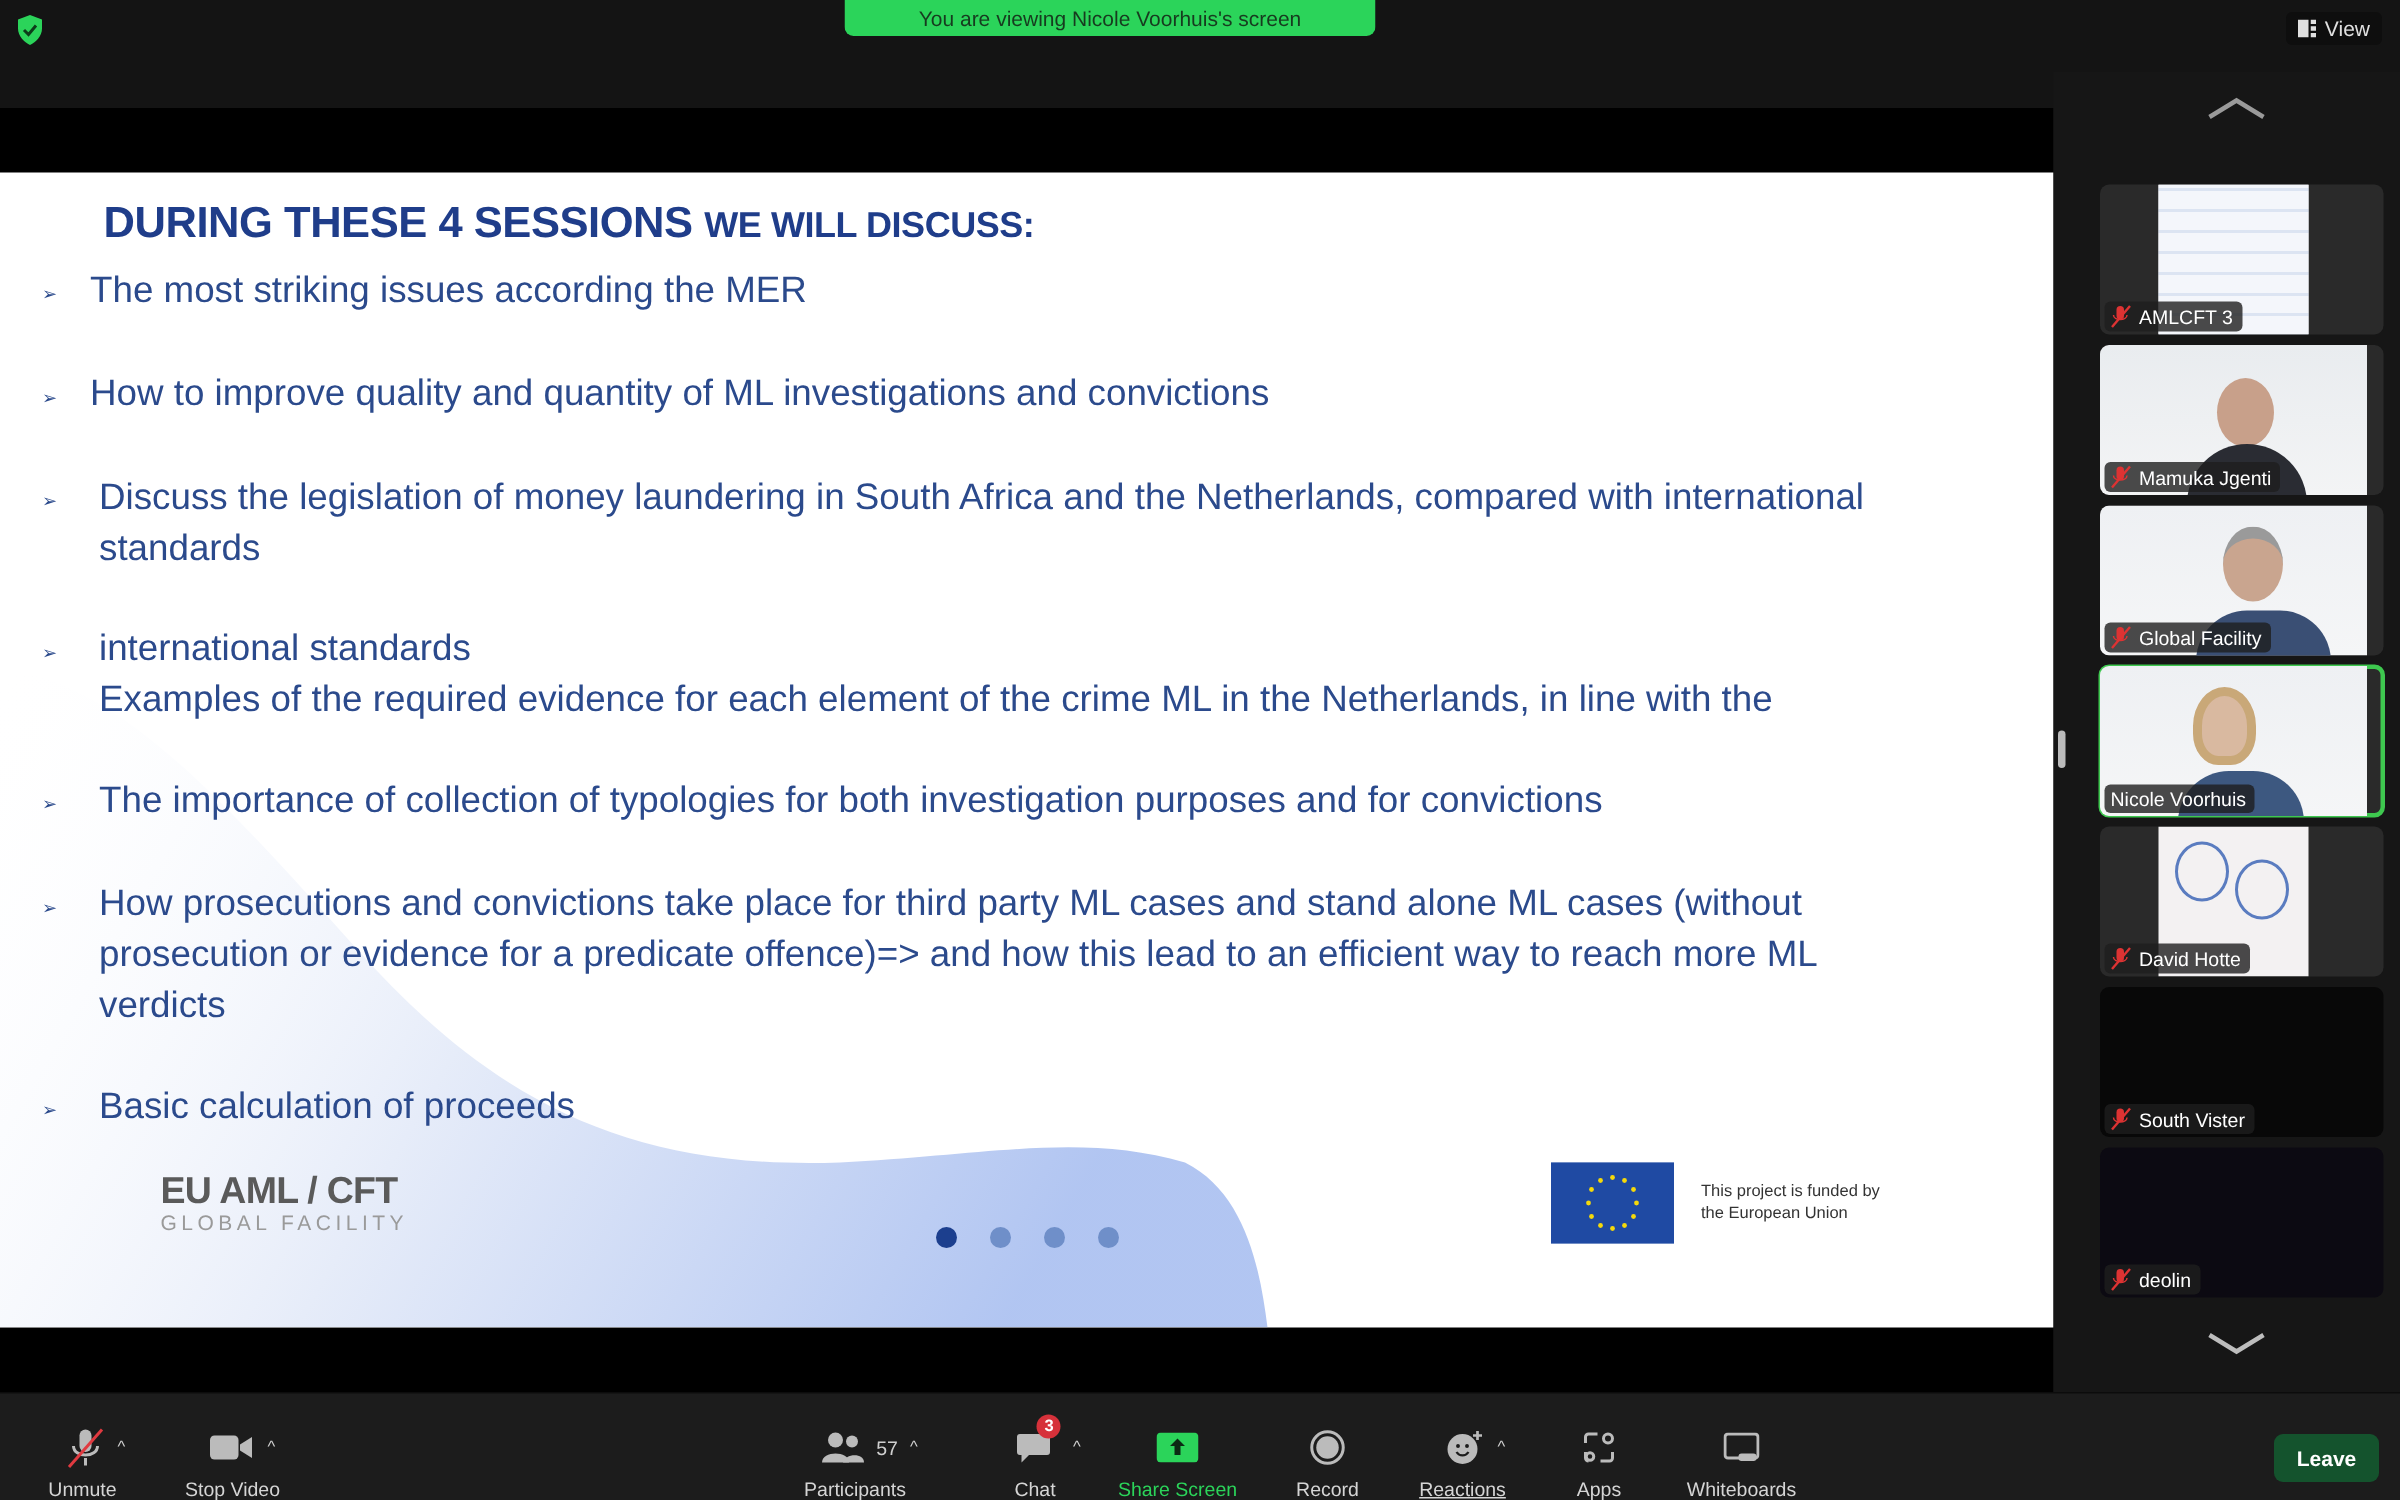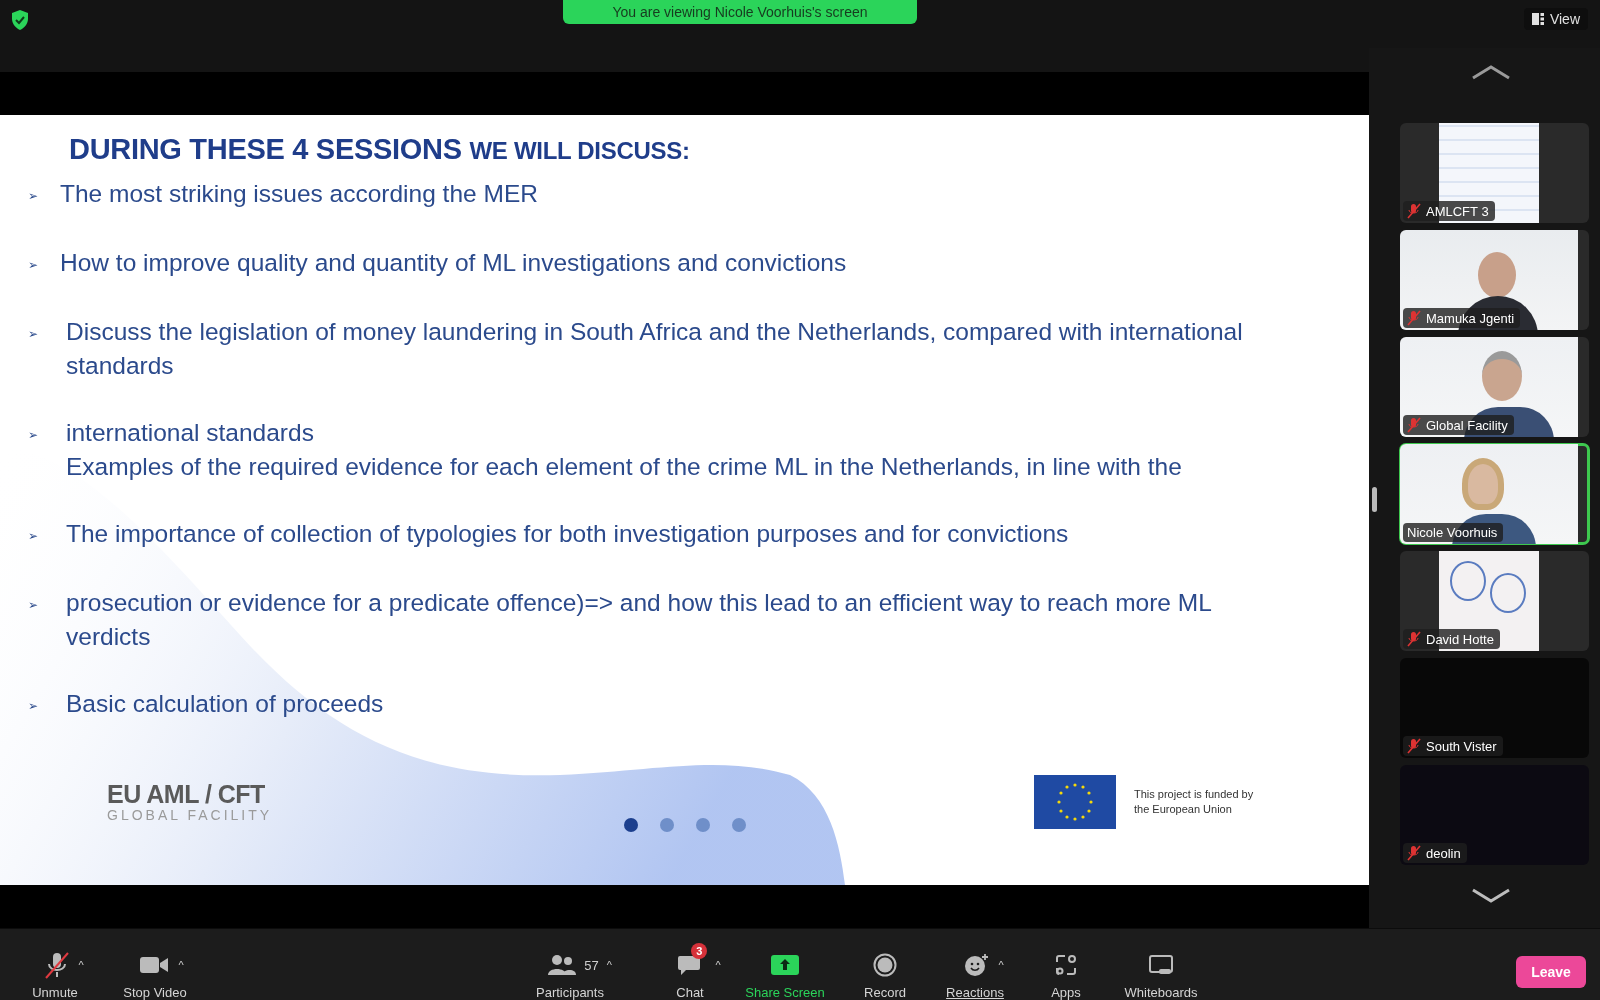--- a/index.html
+++ b/index.html
@@ -36,21 +36,21 @@
   .mic-muted { width: 14px; height: 16px; }
   .resize-handle { position: absolute; left: 1372px; top: 487px; width: 5px; height: 25px; background: #bbb; border-radius: 3px; }
   .toolbar { position: absolute; left: 0; top: 928px; width: 1600px; height: 72px; background: #1c1c1c; border-top: 1px solid #0c0c0c; }
   .tb-item { position: absolute; top: 0; height: 72px; display: flex; flex-direction: column; align-items: center; justify-content: flex-start; }
   .tb-icon { height: 32px; margin-top: 20px; display: flex; align-items: center; gap: 8px; }
   .tb-label { font-size: 13px; color: #d5d5d5; margin-top: 4px; }
   .tb-label.green { color: #2bd45a; }
   .caret { font-size: 11px; color: #cfcfcf; }
   .count { font-size: 13px; color: #cfcfcf; }
   .badge { position: absolute; left: 14px; top: -6px; background: #d6313a; color: #fff; font-size: 11px; font-weight: bold; width: 16px; height: 16px; border-radius: 50%; text-align: center; line-height: 16px; }
-  .leave { position: absolute; right: 14px; top: 27px; width: 70px; height: 32px; background: #ec4899; border-radius: 6px; color: #fff; font-weight: bold; font-size: 14px; text-align: center; line-height: 32px; }
+  .leave { position: absolute; right: 14px; top: 27px; width: 70px; height: 32px; background: #14532d; border-radius: 6px; color: #fff; font-weight: bold; font-size: 14px; text-align: center; line-height: 32px; }
 </style>
 </head>
 <body>
 
 <div class="top-bar">
   <svg class="shield" viewBox="0 0 20 22">
     <path d="M10 1 L18 4 V10 C18 15 14 19 10 21 C6 19 2 15 2 10 V4 Z" fill="#2bd45a"></path>
     <path d="M6 11 L9 14 L14 8" stroke="#0d3d1a" stroke-width="2" fill="none"></path>
   </svg>
   <div class="viewing-pill">
@@ -120,20 +120,21 @@
       </div>
       <div class="bullet" style="margin-top:33px;">
         <span class="mark">➢</span>
         <div style="padding-left:6px;">
             <div>The importance of collection of typologies for both investigation purposes and for convictions</div>
           </div>
       </div>
       <div class="bullet" style="margin-top:33px;">
         <span class="mark">➢</span>
         <div style="padding-left:6px;">
+            <div>How prosecutions and convictions take place for third party ML cases and stand alone ML cases (without</div>
             <div>prosecution or evidence for a predicate offence)=&gt; and how this lead to an efficient way to reach more ML</div>
             <div>verdicts</div>
           </div>
       </div>
       <div class="bullet" style="margin-top:33px;">
         <span class="mark">➢</span>
         <div style="padding-left:6px;">
             <div>Basic calculation of proceeds</div>
           </div>
       </div>

